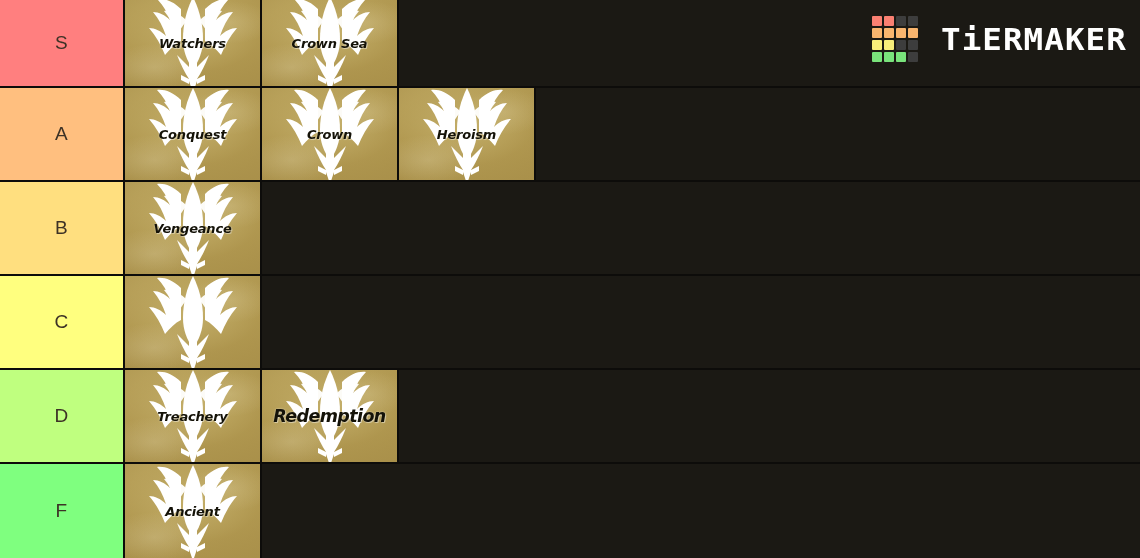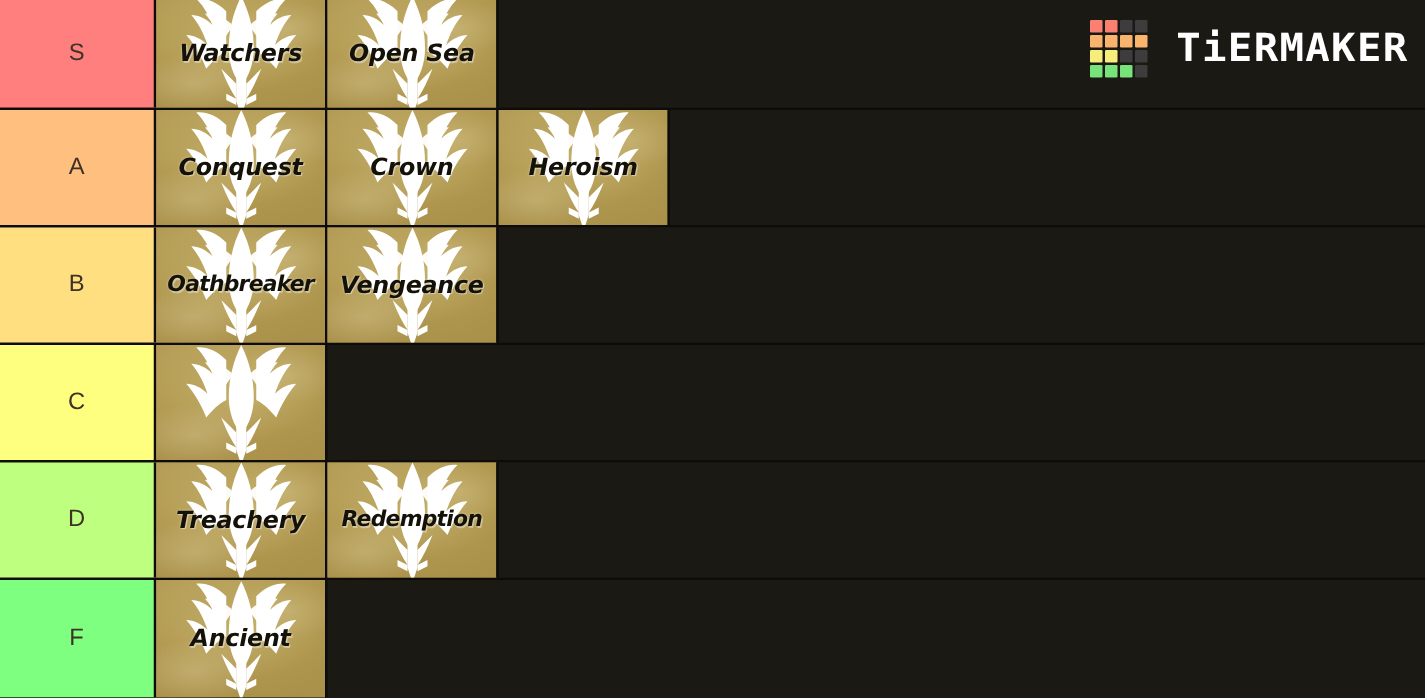--- a/index.html
+++ b/index.html
@@ -85,21 +85,21 @@
 
   .item-label {
     position:relative;
     z-index:3;
     width:100%;
     text-align:center;
     color:#141208;
     font-family:"DejaVu Sans", sans-serif;
     font-style:italic;
     font-weight:700;
-    font-size:19px;
+    font-size:13px;
     line-height:21px;
     letter-spacing:-0.2px;
     padding:0 1px;
     text-shadow:
       0 0 2px rgba(255,255,255,0.55),
       1px 1px 0 rgba(255,255,255,0.35);
     word-break:break-word;
   }
   .item-label.small { font-size:17.5px; letter-spacing:-0.6px; }
 
@@ -208,21 +208,21 @@
       <path d="M52 62 L60 62 L60 92 L56 104 L52 92 Z"></path>
 
       <path d="M40 66 C44 76 48 84 52 90 L52 78 C48 74 44 70 40 66 Z"></path>
       <path d="M72 66 C68 76 64 84 60 90 L60 78 C64 74 68 70 72 66 Z"></path>
 
       <path d="M44 86 L52 90 L52 95 L44 91 Z"></path>
       <path d="M68 86 L60 90 L60 95 L68 91 Z"></path>
     </g>
   </svg>
             </div>
-            <div class="item-label">Open Sea</div>
+            <div class="item-label">Crown Sea</div>
           </div>
         </div>
       </div>
       <div class="tier-row">
         <div class="tier-label" style="background: rgb(255, 191, 127);">A</div>
         <div class="tier-items">
           <div class="tier-item">
             <div class="crest">
   <svg viewBox="0 0 112 108" xmlns="http://www.w3.org/2000/svg" aria-hidden="true">
     <g fill="#ffffff">
@@ -301,47 +301,20 @@
     </g>
   </svg>
             </div>
             <div class="item-label">Heroism</div>
           </div>
         </div>
       </div>
       <div class="tier-row">
         <div class="tier-label" style="background: rgb(255, 223, 127);">B</div>
         <div class="tier-items">
-          <div class="tier-item">
-            <div class="crest">
-  <svg viewBox="0 0 112 108" xmlns="http://www.w3.org/2000/svg" aria-hidden="true">
-    <g fill="#ffffff">
-
-      <path d="M44 20 C36 12 27 9 20 10 C26 16 30 23 33 31 C28 26 22 23 16 23 C22 30 26 38 29 47
-               C24 42 18 39 12 39 C19 47 24 56 28 66 C33 60 38 55 44 52 Z"></path>
-      <path d="M48 30 C41 24 33 21 27 22 C33 29 37 37 40 46 C43 41 46 36 49 33 Z" opacity="0.95"></path>
-
-      <path d="M68 20 C76 12 85 9 92 10 C86 16 82 23 79 31 C84 26 90 23 96 23 C90 30 86 38 83 47
-               C88 42 94 39 100 39 C93 47 88 56 84 66 C79 60 74 55 68 52 Z"></path>
-      <path d="M64 30 C71 24 79 21 85 22 C79 29 75 37 72 46 C69 41 66 36 63 33 Z" opacity="0.95"></path>
-
-      <path d="M56 8 C50 20 46 34 46 50 C46 62 50 72 56 80 C62 72 66 62 66 50 C66 34 62 20 56 8 Z"></path>
-
-      <path d="M52 62 L60 62 L60 92 L56 104 L52 92 Z"></path>
-
-      <path d="M40 66 C44 76 48 84 52 90 L52 78 C48 74 44 70 40 66 Z"></path>
-      <path d="M72 66 C68 76 64 84 60 90 L60 78 C64 74 68 70 72 66 Z"></path>
-
-      <path d="M44 86 L52 90 L52 95 L44 91 Z"></path>
-      <path d="M68 86 L60 90 L60 95 L68 91 Z"></path>
-    </g>
-  </svg>
-            </div>
-            <div class="item-label small">Oathbreaker</div>
-          </div>
           <div class="tier-item">
             <div class="crest">
   <svg viewBox="0 0 112 108" xmlns="http://www.w3.org/2000/svg" aria-hidden="true">
     <g fill="#ffffff">
 
       <path d="M44 20 C36 12 27 9 20 10 C26 16 30 23 33 31 C28 26 22 23 16 23 C22 30 26 38 29 47
                C24 42 18 39 12 39 C19 47 24 56 28 66 C33 60 38 55 44 52 Z"></path>
       <path d="M48 30 C41 24 33 21 27 22 C33 29 37 37 40 46 C43 41 46 36 49 33 Z" opacity="0.95"></path>
 
       <path d="M68 20 C76 12 85 9 92 10 C86 16 82 23 79 31 C84 26 90 23 96 23 C90 30 86 38 83 47

